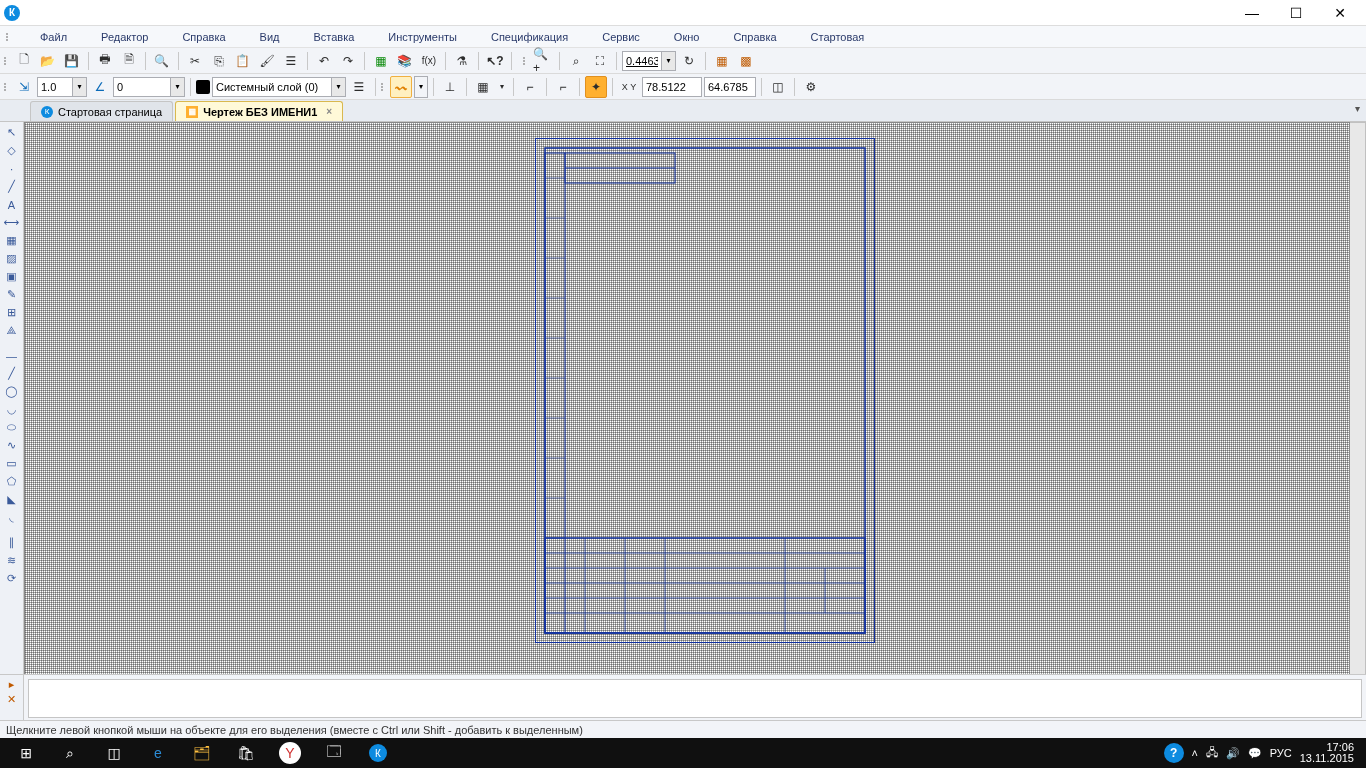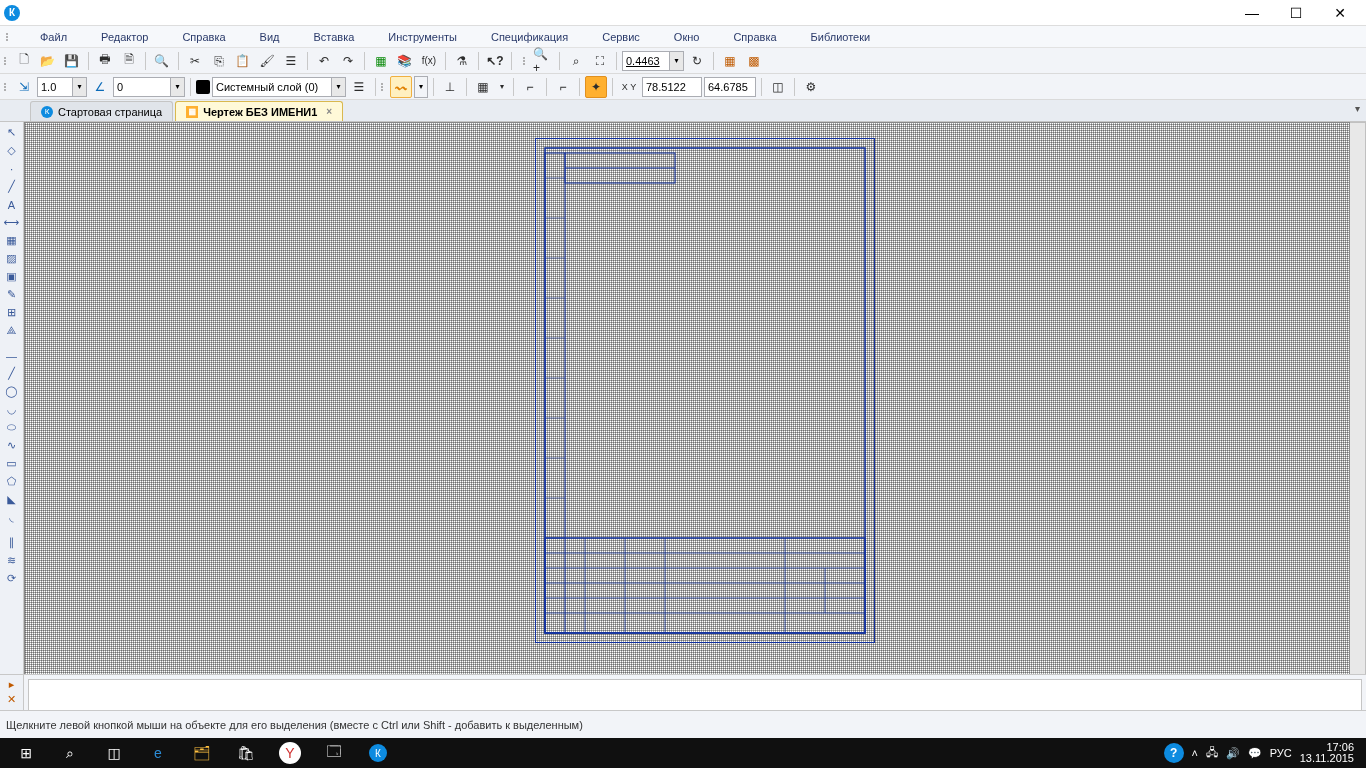--- a/index.html
+++ b/index.html
@@ -46,21 +46,21 @@
 .leftcol { position:absolute; top:122px; left:0; width:24px; bottom:64px; background:#eef1f6; border-right:1px solid #c8c8c8; display:flex; flex-direction:column; align-items:center; padding-top:2px; gap:1px; }
 .leftcol .lbtn { width:20px; height:17px; display:flex; align-items:center; justify-content:center; font-size:11px; color:#3a5a9a; border:1px solid transparent; }
 .leftcol .lsep { height:6px; }
 
 
 .bottompanel { position:absolute; left:0; right:0; bottom:46px; height:48px; background:#f2f4f8; border-top:1px solid #c8c8c8; display:flex; }
 .bottompanel .bside { width:24px; background:#eef1f6; border-right:1px solid #c8c8c8; display:flex; flex-direction:column; align-items:center; padding-top:3px; gap:2px; }
 .bottompanel .bmain { flex:1; background:#fff; margin:4px; border:1px solid #c5c5c5; }
 
 
-.statusbar { position:absolute; left:0; right:0; bottom:30px; height:28px; background:#f2f4f8; border-top:1px solid #c8c8c8; display:flex; align-items:center; padding:0 6px; font-size:11px; color:#333; }
+.statusbar { position:absolute; left:0; right:0; bottom:30px; height:18px; background:#f2f4f8; border-top:1px solid #c8c8c8; display:flex; align-items:center; padding:0 6px; font-size:11px; color:#333; }
 
 
 .taskbar { position:absolute; left:0; right:0; bottom:0; height:30px; background:#101010; display:flex; align-items:center; padding:0 4px; color:#fff; }
 .taskbar .tbitem { width:44px; height:30px; display:flex; align-items:center; justify-content:center; font-size:14px; }
 .taskbar .tray { margin-left:auto; display:flex; align-items:center; gap:8px; padding-right:8px; font-size:10px; }
 .taskbar .tray .clock { text-align:right; line-height:11px; }
 .taskbar .help { width:20px; height:20px; border-radius:50%; background:#0d8be0; color:#fff; display:flex; align-items:center; justify-content:center; font-weight:bold; font-size:12px; }
 
 .grip { width:5px; display:flex; flex-direction:column; gap:1px; margin-right:2px; }
 .grip span { width:2px; height:2px; background:#999; border-radius:50%; }
@@ -86,21 +86,21 @@
   <div class="mitem"><span>Файл</span></div>
   <div class="mitem"><span>Редактор</span></div>
   <div class="mitem"><span>Справка</span></div>
   <div class="mitem"><span>Вид</span></div>
   <div class="mitem"><span>Вставка</span></div>
   <div class="mitem"><span>Инструменты</span></div>
   <div class="mitem"><span>Спецификация</span></div>
   <div class="mitem"><span>Сервис</span></div>
   <div class="mitem"><span>Окно</span></div>
   <div class="mitem"><span>Справка</span></div>
-  <div class="mitem"><span>Библиотеки</span></div>
+  <div class="mitem"><span>Стартовая</span></div>
 </div>
 
 <div class="toolbar">
   <div class="grip">
       <span></span>
       <span></span>
       <span></span>
     </div>
   <div class="tbtn">🗋</div>
   <div class="tbtn">📂</div>
@@ -132,21 +132,21 @@
       <span></span>
       <span></span>
       <span></span>
     </div>
   <div class="tbtn">🔍+</div>
   <div class="tsep"></div>
   <div class="tbtn">⌕</div>
   <div class="tbtn">⛶</div>
   <div class="tsep"></div>
   <div class="tdrop">
-    <input class="tinput" style="width: 48px; text-decoration: underline;" value="0.4463">
+    <input class="tinput" style="width: 40px; text-decoration: underline;" value="0.4463">
     <div class="dd">▾</div>
   </div>
   <div class="tbtn">↻</div>
   <div class="tsep"></div>
   <div class="tbtn" style="color:#c05a00">▦</div>
   <div class="tbtn" style="color:#c05a00">▩</div>
 </div>
 
 <div class="toolbar">
   <div class="grip">

